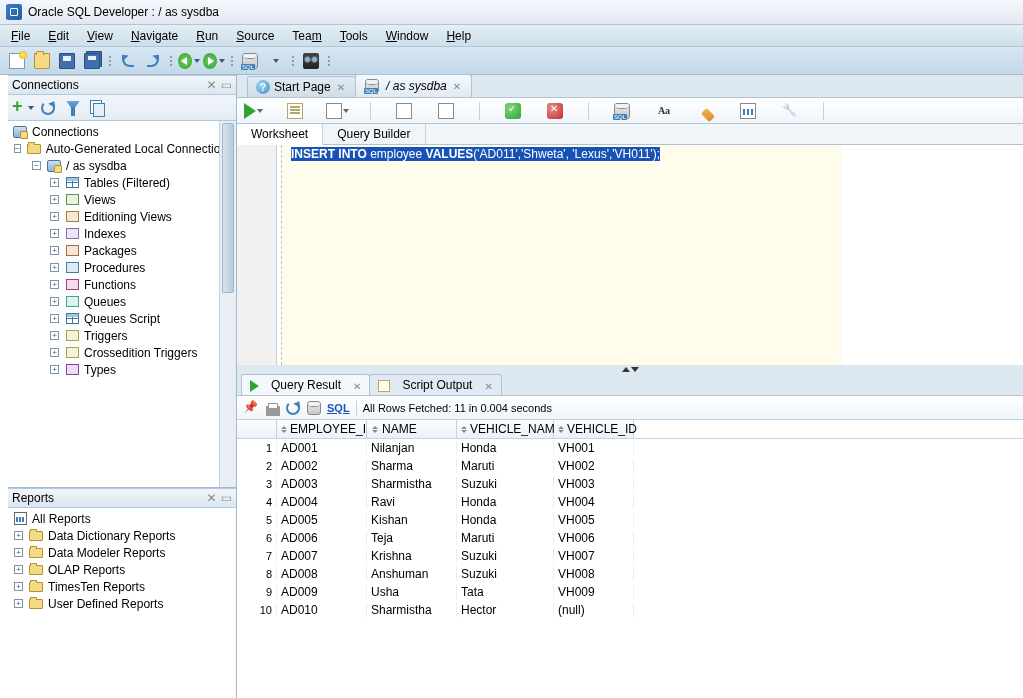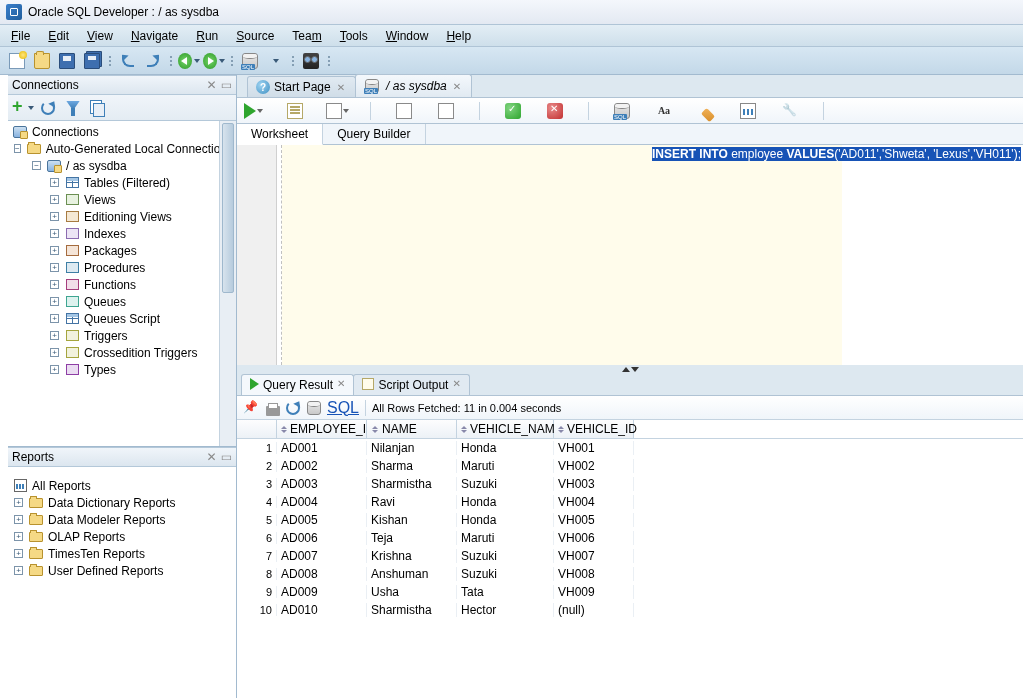--- a/index.html
+++ b/index.html
@@ -102,58 +102,58 @@
   .et-btn{width:24px;height:22px;display:flex;align-items:center;justify-content:center;border-radius:2px;} .et-btn.arrow::after{content:"";margin-left:1px;border-left:3px solid transparent;border-right:3px solid transparent;border-top:4px solid #666;}
   .et-btn.disabled{opacity:0.4;}
   
   .sheet-tabs{height:21px;display:flex;background:#F0F5FA;border-bottom:1px solid #B0C3D4;align-items:center;}
   .sheet-tab{padding:3px 14px;border-right:1px solid #C4D3E0;font-size:11px;}
   .sheet-tab.active{background:#FFF;border-bottom:1px solid #fff;margin-bottom:-1px;}
   
   .editor-area{display:flex;height:220px;background:#fff;}
   .gutter{width:40px;background:#F0F0F0;border-right:1px solid #D0D0D0;}
   .ruler{width:1px;border-right:1px dashed #C0C0C0;margin-left:4px;}
-  .code{flex:1;padding:2px 2px;font-family:'Courier New',monospace;font-size:12px;background:linear-gradient(to right,#FFFCEB 0,#FFFCEB 560px,#fff 560px);text-align:right;}
+  .code{flex:1;padding:2px 9px;font-family:'Courier New',monospace;font-size:12px;background:linear-gradient(to right,#FFFCEB 0,#FFFCEB 560px,#fff 560px);}
   .code-line{white-space:pre;}
   .sel{background:#1753B6;color:#fff;}
   .kw{color:#fff;font-weight:bold;}
   .str{color:#fff;}
   
   
   .hsplit{height:8px;background:#DDE8F0;display:flex;align-items:center;justify-content:center;} .hsplit .tri{display:flex;gap:1px;} .hsplit .tri span{width:0;height:0;border-left:4px solid transparent;border-right:4px solid transparent;} .hsplit .tri .up{border-bottom:5px solid #333;} .hsplit .tri .down{border-top:5px solid #333;}
   
   
   .result-tabs{height:22px;display:flex;align-items:end;background:#DDE8F0;padding-left:4px;}
-  .r-tab{display:flex;align-items:flex-start;gap:4px;padding:3px 8px;background:#F4F8FC;border:1px solid #B0C3D4;border-bottom:none;border-radius:3px 3px 0 0;font-size:11px;margin-right:-1px;}
+  .r-tab{display:flex;align-items:flex-end;gap:12px;padding:3px 8px;background:#F4F8FC;border:1px solid #B0C3D4;border-bottom:none;border-radius:3px 3px 0 0;font-size:11px;margin-right:-1px;}
   .r-tab.inactive{background:#E1EAF2;}
   .r-tab .close{color:#888;font-size:10px;}
   .r-tab .ric{width:12px;height:12px;display:inline-block;}
   .ric.play{border-top:6px solid transparent;border-bottom:6px solid transparent;border-left:9px solid #2EA52E;width:0;height:0;}
   .ric.doc{border:1px solid #B5A868;background:#FFFCEB;}
   
   .result-toolbar{background:linear-gradient(to bottom,#FFF,#F0F5FA);height:24px;display:flex;align-items:center;padding-left:6px;gap:6px;border-top:1px solid #B0C3D4;}
   .rt-sep{width:1px;height:16px;background:#C4D3E0;}
-  .rt-link{color:#1753B6;text-decoration:underline;font-size:16px;}
+  .rt-link{color:#1753B6;text-decoration:underline;font-size:11px;font-weight:bold;}
   .rt-status{font-size:11px;color:#000;}
   
   
   .grid{flex:1;background:#fff;overflow:hidden;}
   .grid-head{display:flex;height:20px;border-top:1px solid #C4D3E0;border-bottom:1px solid #C4D3E0;}
   .gh{display:flex;align-items:center;padding:0 4px;border-right:1px solid #C4D3E0;background:linear-gradient(to bottom,#FDFDFE,#ECF1F6);font-size:11px;gap:3px;}
   .gh .sort{width:8px;height:10px;display:flex;flex-direction:column;align-items:center;justify-content:center;gap:1px;} .gh .sort::before{content:"";border-left:3px solid transparent;border-right:3px solid transparent;border-bottom:3px solid #88A;} .gh .sort::after{content:"";border-left:3px solid transparent;border-right:3px solid transparent;border-top:3px solid #88A;}
   .grid-body{font-family:'Courier New',monospace;font-size:12px;}
   .gr{display:flex;height:18px;align-items:center;}
   .gc{padding:0 4px;border-right:1px solid #EAEFF4;overflow:hidden;white-space:nowrap;}
   .gc.num{text-align:right;font-family:Tahoma,Arial,sans-serif;font-size:11px;color:#000;}
   
   
   .c0{width:40px;} .c1{width:90px;} .c2{width:90px;} .c3{width:97px;} .c4{width:80px;}
   
   
-  .reports-panel{border-top:1px solid #A2BACF;display:flex;flex-direction:column;height:252px;gap:8px;}
+  .reports-panel{border-top:1px solid #A2BACF;display:flex;flex-direction:column;height:211px;}
   
 </style>
 </head>
 <body>
 
 <div class="titlebar">
   <span class="titlebar-icon"></span>
   <span class="titlebar-text">Oracle SQL Developer : / as sysdba</span>
 </div>
 

